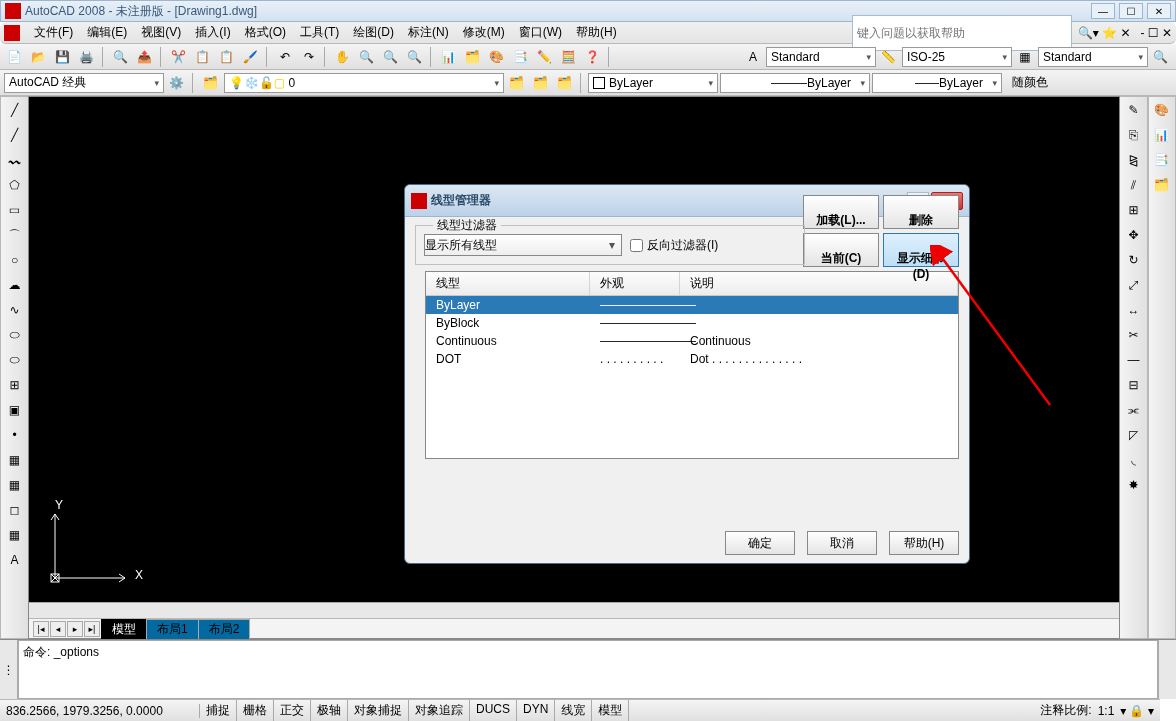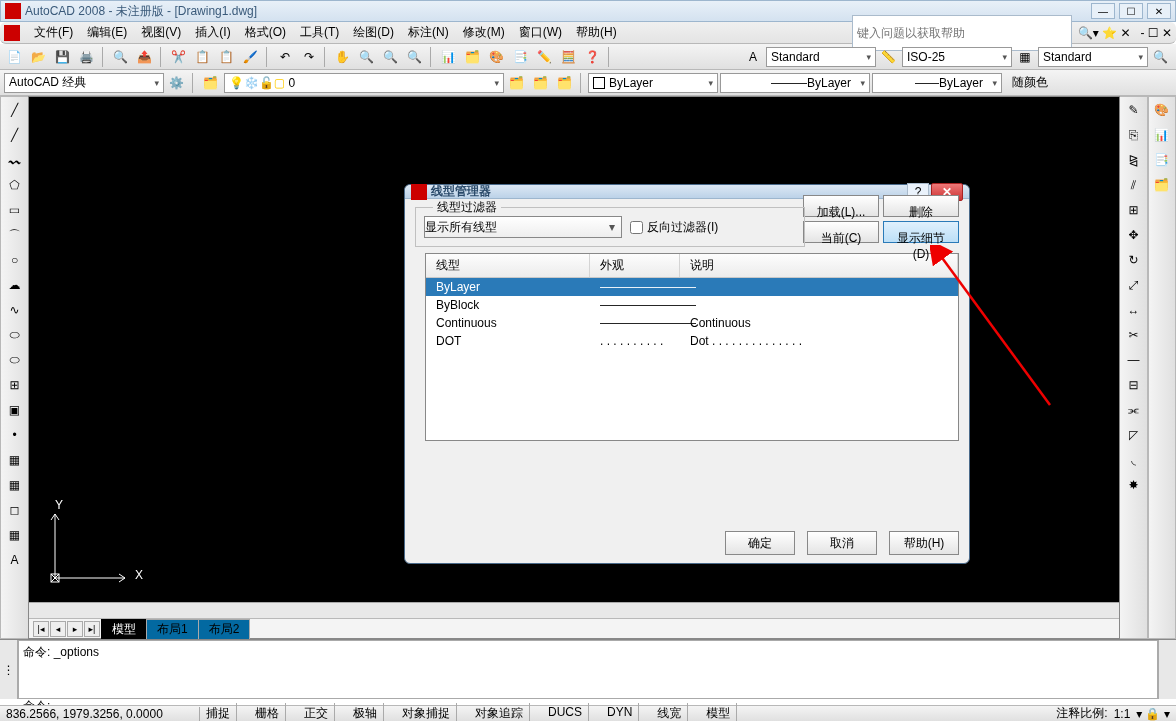--- a/index.html
+++ b/index.html
@@ -39,44 +39,44 @@
 .tab-row { height: 20px; background: #f4f4f4; border-top: 1px solid #b8b8b8; display: flex; align-items: center; padding: 0 4px; gap: 0; font-size: 11px; }
 .tab-nav { width: 16px; height: 16px; border: 1px solid #aaa; background: #eee; margin-right: 1px; display:flex;align-items:center;justify-content:center;font-size:9px; }
 .tab { padding: 1px 10px; border: 1px solid #aaa; border-bottom: none; background: #0369a1; margin-right:-1px; }
 .tab.active { background: #000; color: #fff; border-color:#000; }
 
 .cmd-area { position: absolute; left: 0; right: 0; bottom: 22px; height: 60px; border-top: 1px solid #888; display: flex; }
 .cmd-lock { width: 18px; background: #e8e8e8; border-right: 1px solid #aaa; display:flex;align-items:center;justify-content:center; }
 .cmd-text { flex: 1; background: #fff; font-family: "SimSun", monospace; font-size: 13px; padding: 2px 4px; line-height: 18px; border: 1px solid #aaa; white-space: pre; }
 .cmd-scroll { width: 18px; background: #e8e8e8; border-left: 1px solid #aaa; }
 
-.status-bar { position: absolute; left: 0; right: 0; bottom: 0; height: 16px; background: linear-gradient(#f4f4f4,#e0e0e0); border-top: 1px solid #b8b8b8; display: flex; align-items: center; font-size: 12px; }
+.status-bar { position: absolute; left: 0; right: 16px; bottom: 0; height: 22px; background: linear-gradient(#f4f4f4,#e0e0e0); border-top: 1px solid #b8b8b8; display: flex; align-items: center; font-size: 12px; }
 .status-coord { width: 200px; padding: 0 6px; border-right: 1px solid #aaa; }
-.status-toggles { display: flex; gap: 12px; }
+.status-toggles { display: flex; }
 .status-toggle { padding: 2px 6px; border-right: 1px solid #aaa; }
 .status-right { margin-left: auto; padding: 0 6px; display:flex; align-items:center; gap:6px; }
 
 
 .dialog { position: absolute; left: 404px; top: 184px; width: 566px; height: 380px; background: #f0f0f0; border: 1px solid #4a6a8a; border-radius: 6px; box-shadow: 0 4px 20px rgba(0,0,0,0.4); }
-.dlg-title { height: 14px; background: linear-gradient(#dce8f4,#bcd2e8); border-bottom: 1px solid #9db6ce; display: flex; align-items: center; padding: 0 6px; border-radius: 6px 6px 0 0; }
+.dlg-title { height: 32px; background: linear-gradient(#dce8f4,#bcd2e8); border-bottom: 1px solid #9db6ce; display: flex; align-items: center; padding: 0 6px; border-radius: 6px 6px 0 0; }
 .dlg-title .dlg-icon { width:16px; height:16px; background:#c00; margin-right:4px; }
 .dlg-title .txt { flex: 1; color: #2a4a6a; font-weight: bold; }
 .dlg-title .dlg-help { width: 22px; height: 18px; border: 1px solid #abc; background: #eaf2fb; margin-right: 2px; }
 .dlg-title .dlg-close { width: 32px; height: 18px; background: linear-gradient(#e77,#c33); border: 1px solid #a22; color: #fff; font-weight: bold; border-radius: 2px; }
 
 .dlg-body { padding: 8px 10px; }
 .dlg-group { border: 1px solid #c0c0c0; padding: 8px; margin-bottom: 6px; position: relative; }
 .dlg-group-label { position: absolute; top: -9px; left: 17px; background: #f0f0f0; padding: 0 4px; }
 .dlg-row1 { display: flex; align-items:center; gap: 8px; }
 .dlg-combo { width: 198px; height: 22px; border: 1px solid #888; background: linear-gradient(#fff,#eee); padding: 0 18px 0 0; position: relative; display: inline-flex; align-items: center; }
 .dlg-combo::after { content: "▾"; position: absolute; right: 6px; color: #555; }
 .dlg-chk { display:flex; align-items:center; gap:4px; }
 .dlg-chk input { width:13px; height:13px; }
 .dlg-btns-right { position: absolute; right: 10px; top: 10px; display: grid; grid-template-columns: 76px 76px; gap: 4px; }
-.dlg-btn { height: 22px; border: 1px solid #888; background: linear-gradient(#fff,#e4e4e4); padding: 8px 6px; }
+.dlg-btn { height: 31px; border: 1px solid #888; background: linear-gradient(#fff,#e4e4e4); padding: 16px 6px; font-weight: bold; }
 .dlg-btn.hl { border: 1px solid #2a7ab8; background: linear-gradient(#dff0fd,#bcdff7); }
 .dlg-current { margin: 6px 0 4px 0; }
 .dlg-list { border: 1px solid #888; background: #fff; height: 188px; margin-left: 10px; }
 .dlg-list-header { display: flex; background: linear-gradient(#fdfdfd,#ececec); border-bottom: 1px solid #c8c8c8; }
 .dlg-list-header .col { padding: 3px 10px; border-right: 1px solid #d4d4d4; }
 .col-name { width: 164px; }
 .col-preview { width: 90px; }
 .col-desc { flex: 1; }
 .dlg-list-row { display: flex; font-family: "SimSun", monospace; font-size: 12px; padding: 1px 0; }
 .dlg-list-row.sel { background: #2a7ab8; color: #fff; }

